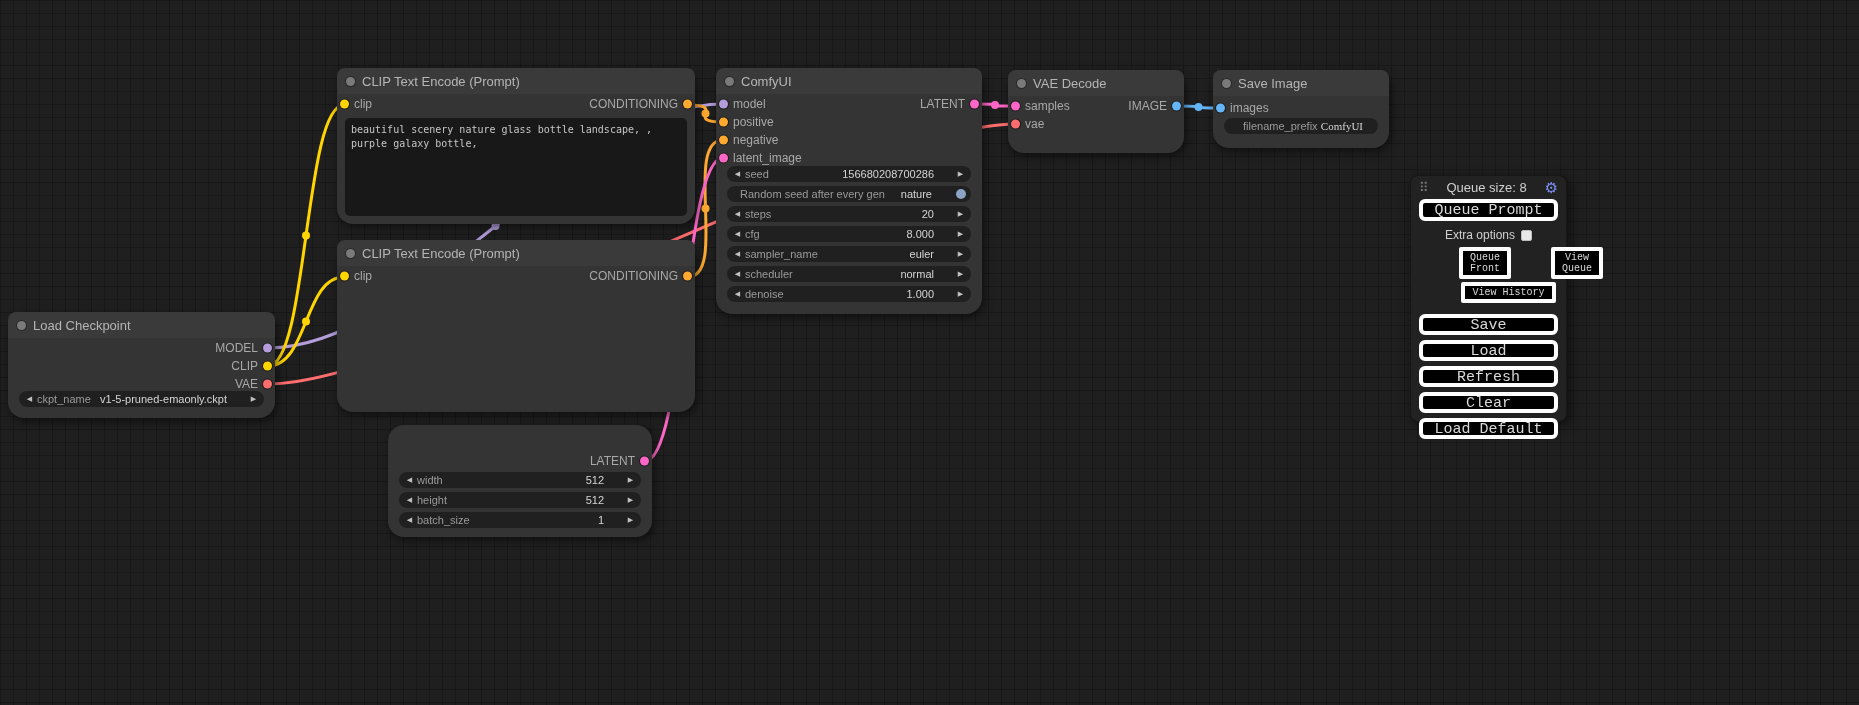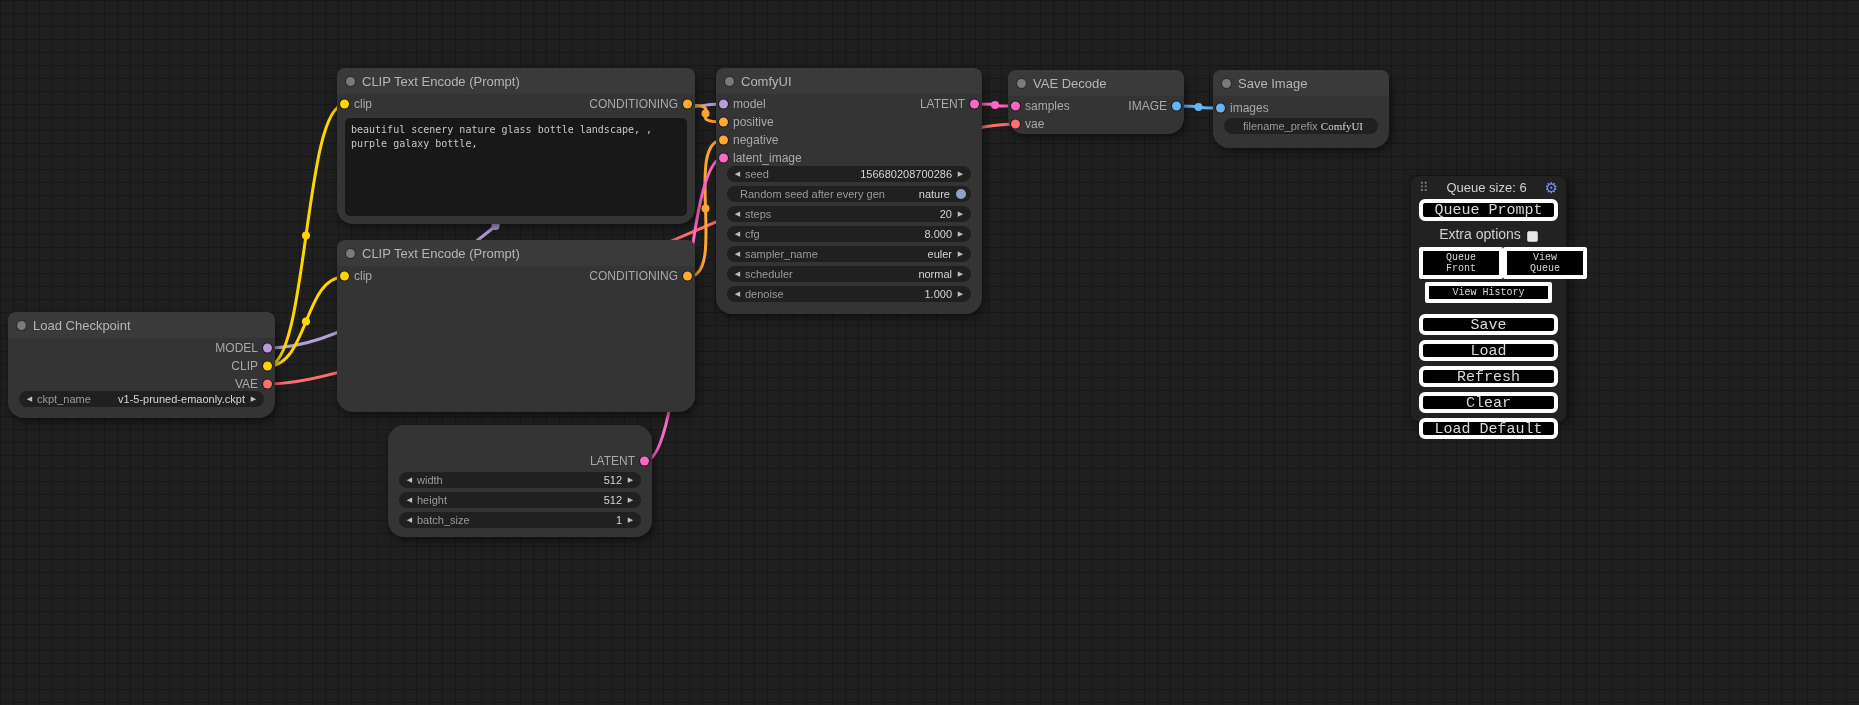--- a/index.html
+++ b/index.html
@@ -51,21 +51,21 @@
 
   .widget {
     position:absolute; left:11px; right:11px; height:16px;
     background:#202020; border-radius:8px;
     display:flex; align-items:center;
     font-size:11px; color:#9a9a9a; padding:0 5px;
     white-space:nowrap; overflow:hidden;
   }
   .arrow { font-size:7px; color:#c0c0c0; width:11px; text-align:center; flex:0 0 auto; }
   .wlabel { margin-left:2px; }
-  .wvalue { margin-left:auto; color:#d4d4d4; margin-right:3px; }
+  .wvalue { margin-left:auto; color:#d4d4d4; margin-right:21px; }
   .widget.textw .wvalue { margin-right:10px;font-family:Liberation Serif, serif; }
   .toggle-dot {
     width:10px; height:10px; border-radius:50%;
     flex:0 0 auto; margin-left:3px;
   }
   .prompt-text {
     position:absolute; left:8px; right:8px; top:50px; bottom:8px;
     background:#181818; border-radius:5px;
     padding:5px 6px;
     font-family:"DejaVu Sans Mono", monospace;
@@ -86,24 +86,24 @@
   .qdrag { color:#777; font-size:13px; cursor:grab; }
   .qsize { flex:1; text-align:center; color:#d0d0d0; font-size:13px; }
   .qgear { color:#7b8ef5; font-size:15px; line-height:1; cursor:pointer; }
   .qbtn {
     font-family:Liberation Mono, monospace;
     background:#000000; border:4px solid #ffffff; border-radius:6px;
     color:#d8d8d8; cursor:pointer;
   }
   .qbtn.big { height:21px; font-size:15px; margin-top:5px; width:100%; line-height:1; }
   .qbtn.prompt { height:22px; margin-top:4px; }
-  .qbtn.small { font-size:10px; padding:1px 23px; border-radius:2px; }
+  .qbtn.small { font-size:10px; padding:1px 7px; border-radius:2px;margin-left:40px; }
   .qextra {
-    margin-top:7px; display:flex; align-items:flex-end; justify-content:center;
-    gap:6px; font-size:14px; color:#cfcfcf; height:14px;
+    margin-top:7px; display:flex; align-items:center; justify-content:center;
+    gap:6px; font-size:12px; color:#cfcfcf; height:14px;
   }
   .qcheck {
     width:11px; height:11px; background:#e8e8e8;
     border:1px solid #bdbdbd; border-radius:2px; cursor:pointer;
   }
   .qrow { margin-top:5px; display:flex; justify-content:space-between; }
   .qrow.center { margin-top:3px; justify-content:center; }
   .qbtn.save { margin-top:11px; }
 </style>
 </head>
@@ -269,21 +269,21 @@
       <span class="arrow">▶</span>
     </div>
     <div class="widget" style="top:218px">
       <span class="arrow">◀</span>
       <span class="wlabel">denoise</span>
       <span class="wvalue">1.000</span>
       <span class="arrow">▶</span>
     </div>
   </div>
 
-  <div class="node" style="left:1008px;top:70px;width:176px;height:64px">
+  <div class="node" style="left:1008px;top:70px;width:176px;height:83px">
     <div class="ntitle">
       <span class="ndot"></span>
       <span class="nname">VAE Decode</span>
     </div>
     <div class="slot" style="top:27px">
       <span class="port inport" style="background: rgb(255, 102, 200);"></span>
       <span class="slabel in-label">samples</span>
       <span class="slabel out-label">IMAGE</span>
       <span class="port outport" style="background: rgb(100, 181, 246);"></span>
     </div>
@@ -306,21 +306,21 @@
       <span class="wlabel" style="margin-left:14px">filename_prefix</span>
       <span class="wvalue">ComfyUI</span>
     </div>
   </div>
 
 </div>
 
 <div class="qpanel">
   <div class="qheader">
     <span class="qdrag">⠿</span>
-    <span class="qsize">Queue size: 6</span>
+    <span class="qsize">Queue size: 8</span>
     <span class="qgear">⚙</span>
   </div>
   <button class="qbtn big prompt">Queue Prompt</button>
   <div class="qextra">
     <span>Extra options</span>
     <span class="qcheck"></span>
   </div>
   <div class="qrow">
     <button class="qbtn small">Queue Front</button>
     <button class="qbtn small">View Queue</button>

